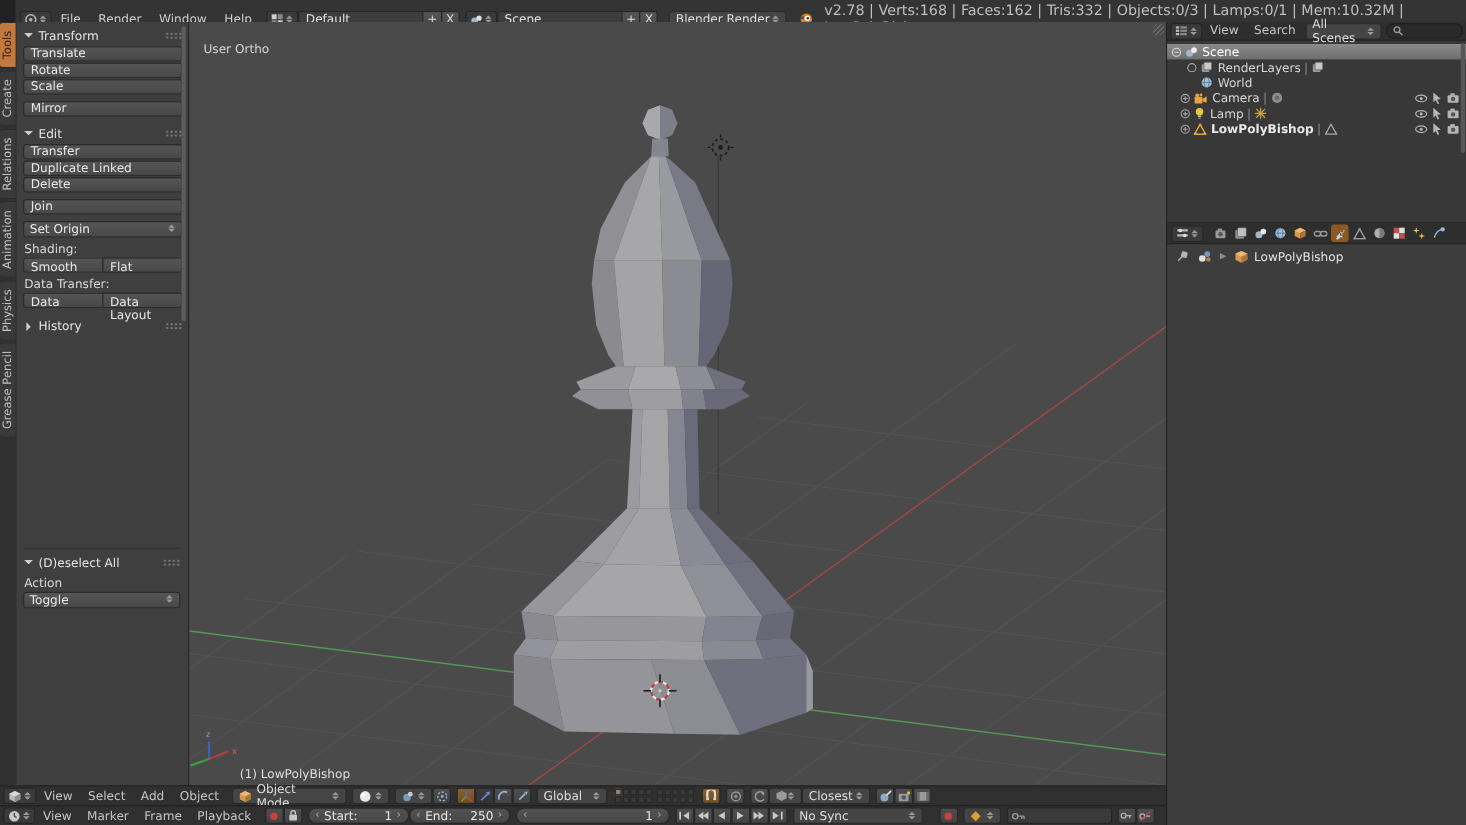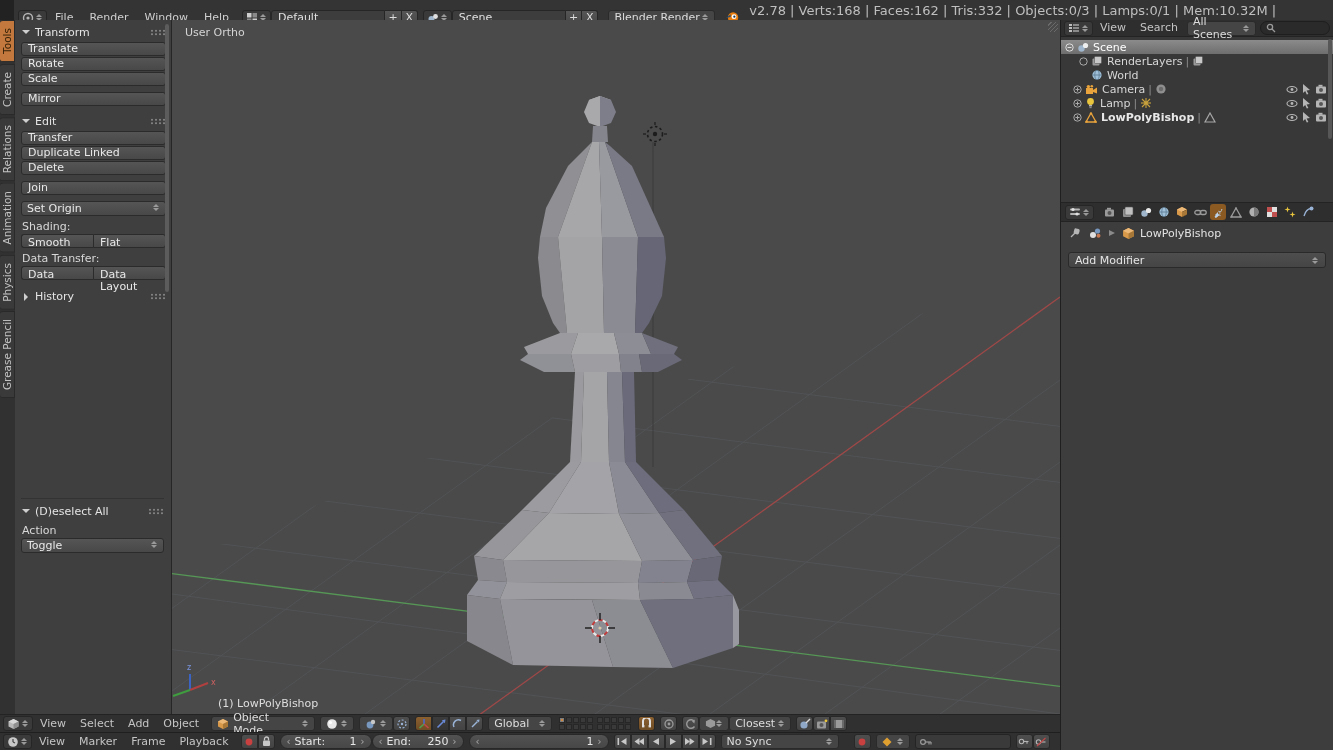--- a/index.html
+++ b/index.html
@@ -68,21 +68,21 @@
     border:1px solid #2b2b2b; border-radius:3px; height:15px; padding:0 5px;
     color:#e8e8e8; margin:1px 0; }
   #shelf-scroll { position:absolute; right:2px; top:4px; width:4px; height:268px;
     background:#5c5c5c; border-radius:2px; }
   #deselect-panel { position:absolute; left:6px; right:8px; top:478px; }
   #deselect-panel .divider { height:1px; background:#333; margin-bottom:4px; }
 
   
   #viewport { position:absolute; left:172px; top:20px; width:888px; height:694px;
     background:#4a4a4a; overflow:hidden; }
-  #vp-label { position:absolute; left:13px; top:6px; color:#d4d4d4; }
+  #vp-label { position:absolute; left:13px; top:18px; color:#d4d4d4; }
   #obj-label { position:absolute; left:46px; top:677px; color:#dedede; }
   #vp-corner { position:absolute; right:2px; top:2px; width:10px; height:10px;
     background:repeating-linear-gradient(135deg, transparent 0 2px, #6a6a6a 2px 3px); }
 
   
   #rightcol { position:absolute; left:1060px; top:20px; width:273px; height:730px; }
   #outliner { position:absolute; left:0; top:0; width:273px; height:182px;
     background:#383838; border-left:1px solid #1f1f1f; }
   .ed-header { height:17px; background:#2e2e2e; border-bottom:1px solid #232323;
     display:flex; align-items:center; padding:0 3px; }
@@ -688,24 +688,20 @@
         <svg width="8" height="10" viewBox="0 0 8 10" style="margin-right:6px">
           <polygon points="1,2 7,5 1,8" fill="#8a8a8a"></polygon>
         </svg>
         <svg width="13" height="13" viewBox="0 0 12 12" style="margin-right:5px">
           <polygon points="6,1 11,3.5 11,8.5 6,11 1,8.5 1,3.5" fill="#d89a4a"></polygon>
           <polygon points="6,1 11,3.5 6,6 1,3.5" fill="#ecb878"></polygon>
           <polygon points="6,6 11,3.5 11,8.5 6,11" fill="#a87838"></polygon>
         </svg>
         <span style="color:#e2e2e2">LowPolyBishop</span>
       </div>
-      <div id="addmod">
-        <span>Add Modifier</span>
-        <span class="dd"></span>
-      </div>
     </div>
   </div>
 
   <div id="tl-corner"></div>
 
   <div id="v3dheader">
     <span class="edtype">
       <svg width="13" height="12" viewBox="0 0 12 12">
         <polygon points="6,1 11,3.5 11,8.5 6,11 1,8.5 1,3.5" fill="#b8b8b8"></polygon>
         <polygon points="6,1 11,3.5 6,6 1,3.5" fill="#d8d8d8"></polygon>

